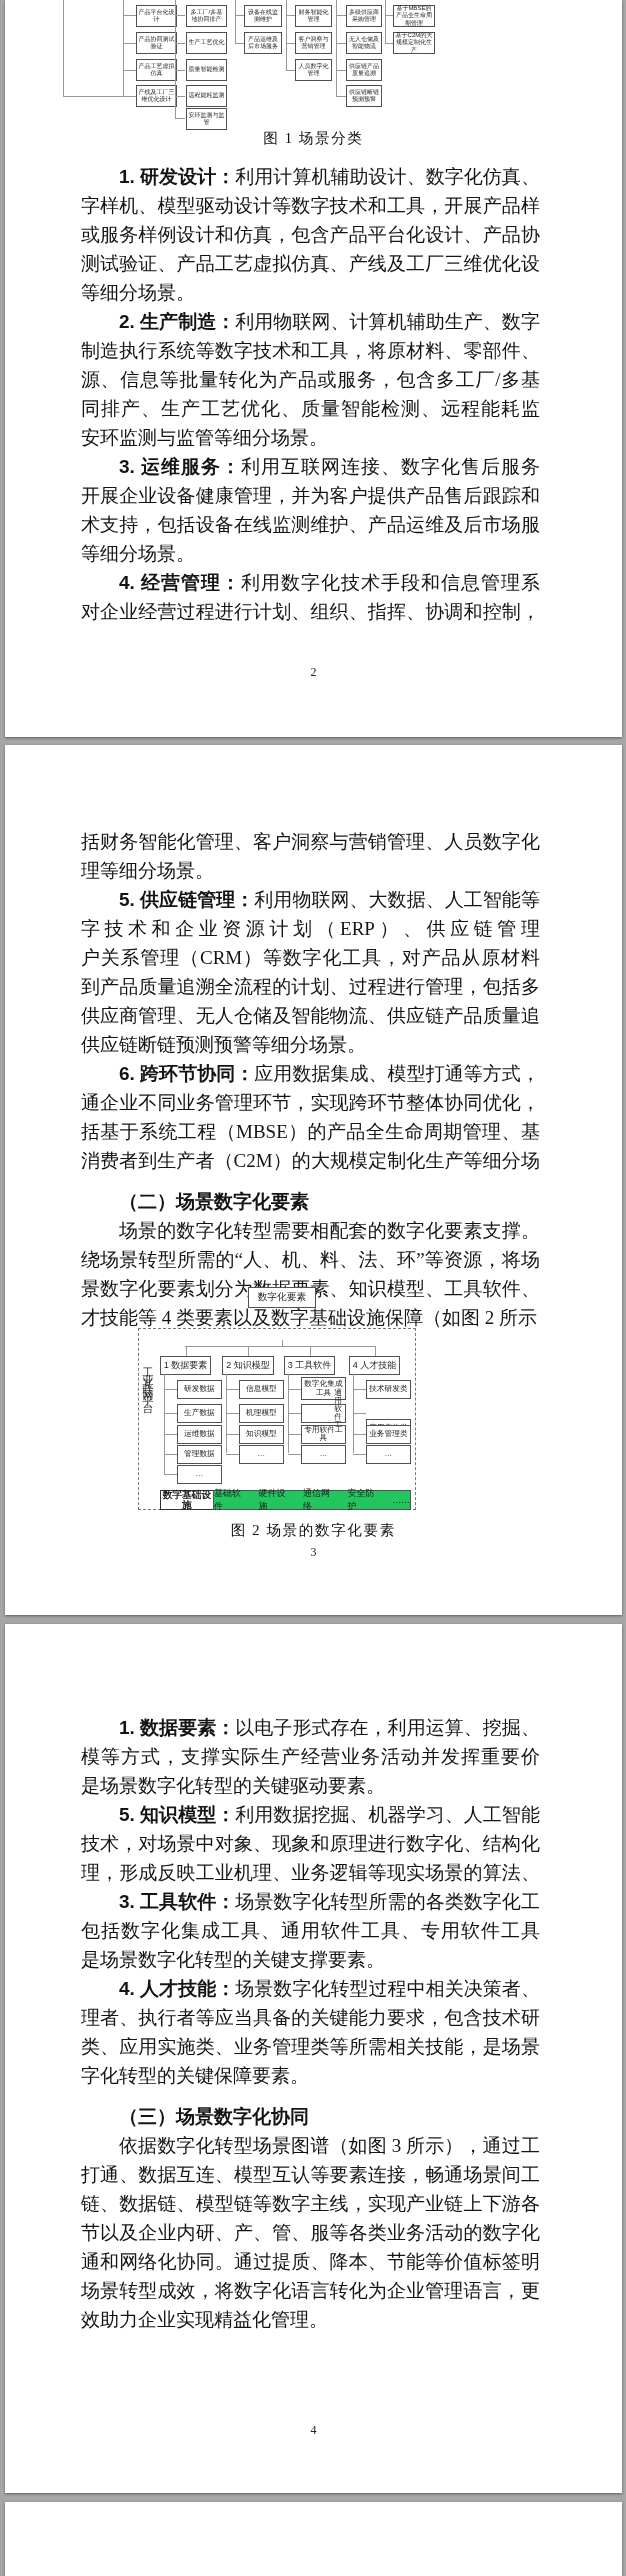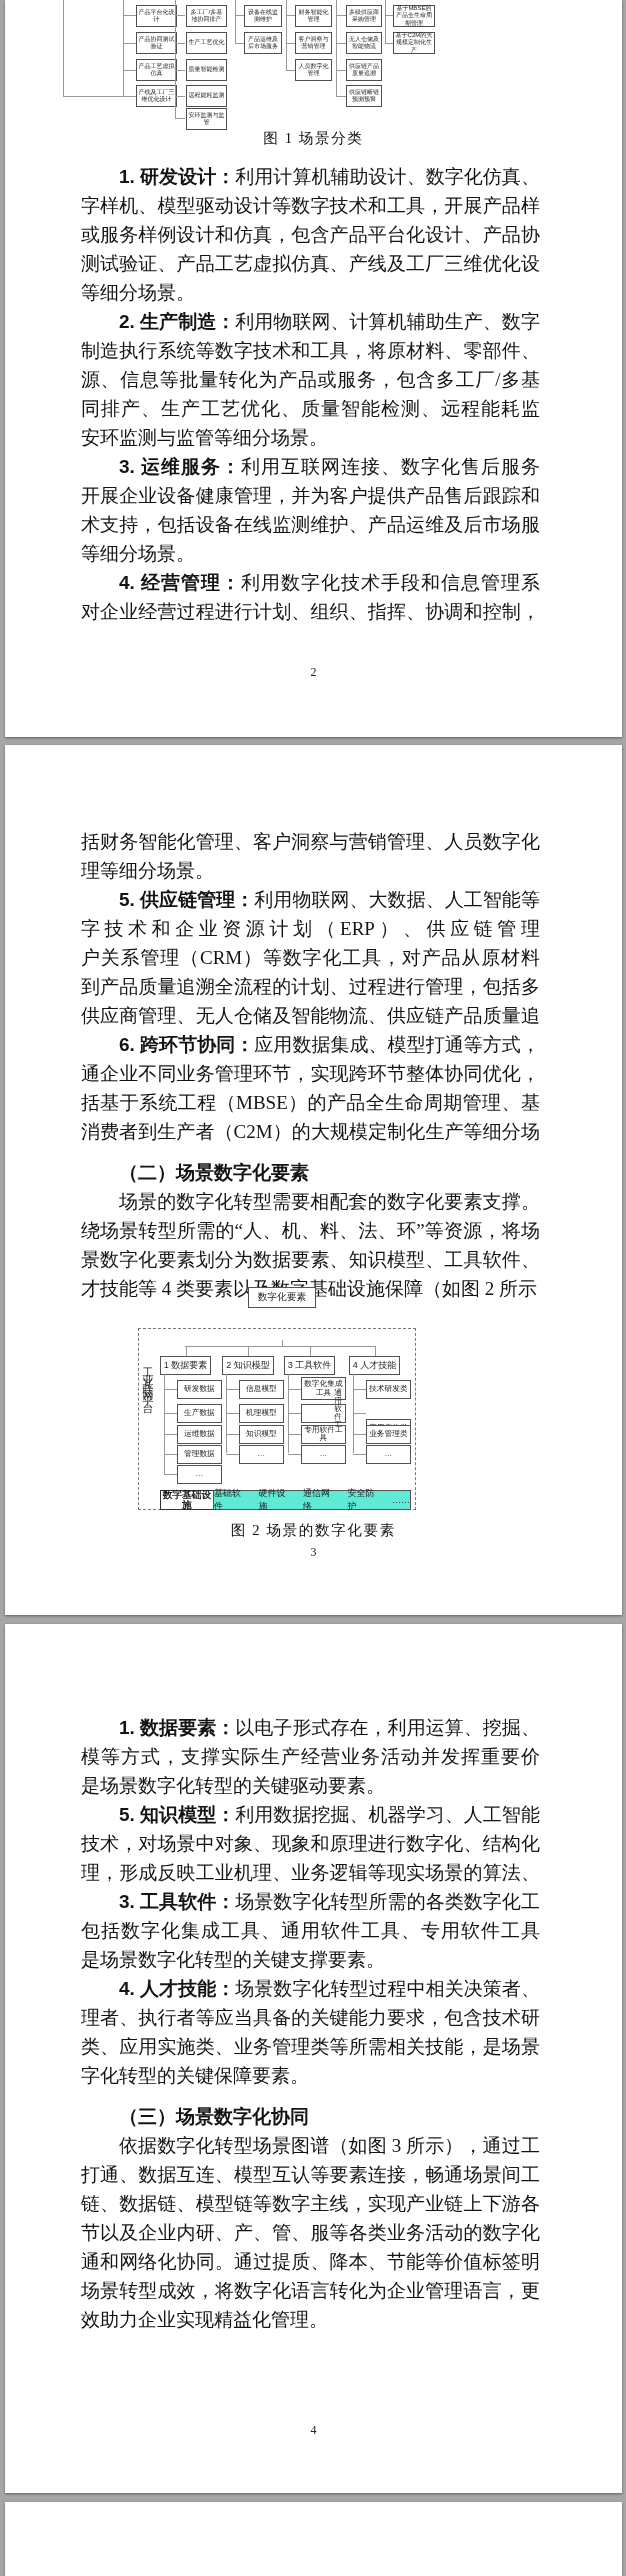--- a/index.html
+++ b/index.html
@@ -44,21 +44,21 @@
          align-items:center;justify-content:center;text-align:center;color:#1d1d1d;
          box-sizing:border-box;font-family:"Liberation Sans","DejaVu Sans",sans-serif;
          line-height:1.05;}
   .f2root{font-size:9.7px;z-index:2;}
   .f2cat{font-size:9px;}
   .f2child{font-size:7.7px;padding:0 0.8px;}
   .vtext{position:absolute;writing-mode:vertical-rl;text-orientation:upright;
          font-size:11px;letter-spacing:5.7px;color:#222;
          font-family:"Liberation Sans","DejaVu Sans",sans-serif;}
   .infraLabel{font-size:9.7px;font-weight:700;border-width:1.2px;border-color:#333;}
-  .infraItems{position:absolute;border:0.8px solid #525252;background:#5eead4;display:flex;
+  .infraItems{position:absolute;border:0.8px solid #525252;background:#22c55e;display:flex;
          align-items:center;justify-content:center;gap:13px;font-size:9px;color:#1d1d1d;
          box-sizing:border-box;font-family:"Liberation Sans","DejaVu Sans",sans-serif;}
 </style>
 </head>
 <body>
 
 <div class="doc">
 
   <div class="page page1">
     <div class="fig1">
@@ -135,20 +135,21 @@
 
   <div class="page page2">
     <div class="textblock tb2">
         <div class="ln j">括财务智能化管理、客户洞察与营销管理、人员数字化管</div>
         <div class="ln">理等细分场景。</div>
         <div class="ln j ind"><b>5. 供应链管理：</b>利用物联网、大数据、人工智能等数</div>
         <div class="ln j">字技术和企业资源计划（ERP）、供应链管理（SCM）、客</div>
         <div class="ln j">户关系管理（CRM）等数字化工具，对产品从原材料采购</div>
         <div class="ln j">到产品质量追溯全流程的计划、过程进行管理，包括多级</div>
         <div class="ln j">供应商管理、无人仓储及智能物流、供应链产品质量追溯、</div>
+        <div class="ln">供应链断链预测预警等细分场景。</div>
         <div class="ln j ind"><b>6. 跨环节协同：</b>应用数据集成、模型打通等方式，联</div>
         <div class="ln j">通企业不同业务管理环节，实现跨环节整体协同优化，包</div>
         <div class="ln j">括基于系统工程（MBSE）的产品全生命周期管理、基于从</div>
         <div class="ln j">消费者到生产者（C2M）的大规模定制化生产等细分场景。</div>
         <div class="ln ind hd">（二）场景数字化要素</div>
         <div class="ln j ind">场景的数字化转型需要相配套的数字化要素支撑。围</div>
         <div class="ln j">绕场景转型所需的“人、机、料、法、环”等资源，将场</div>
         <div class="ln j">景数字化要素划分为数据要素、知识模型、工具软件、人</div>
         <div class="ln">才技能等 4 类要素以及数字基础设施保障（如图 2 所示）。</div>
       </div>

